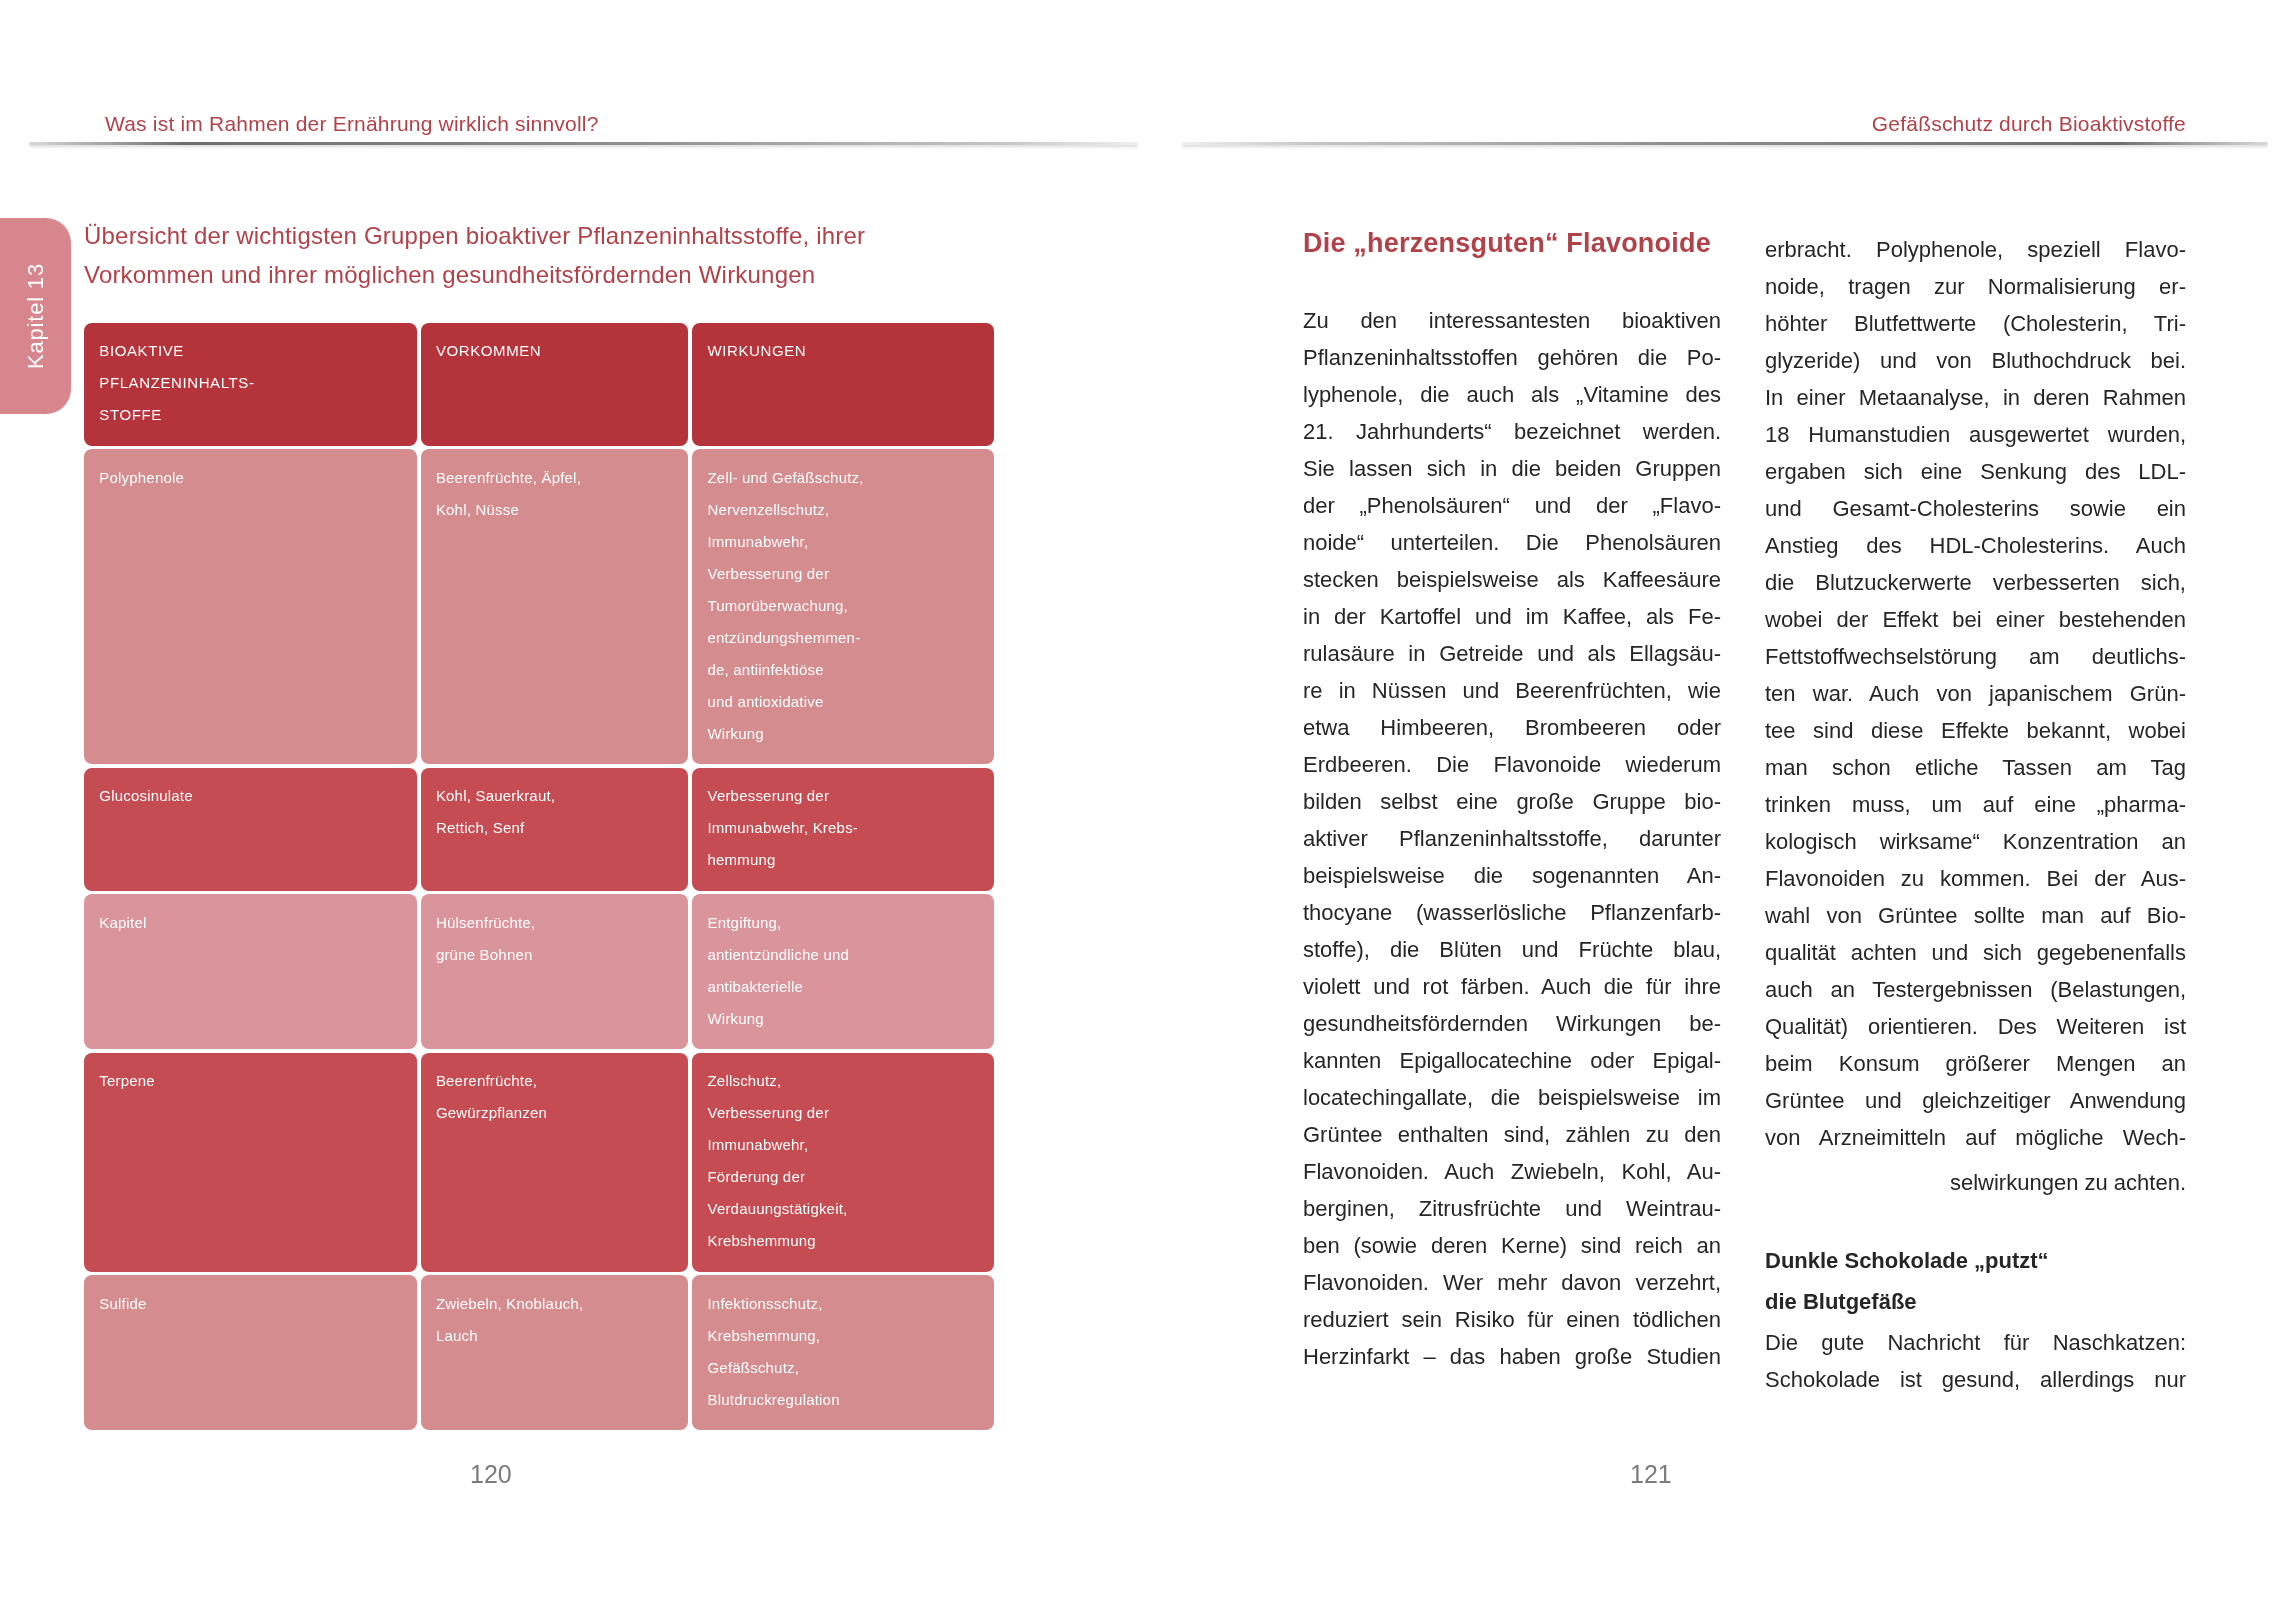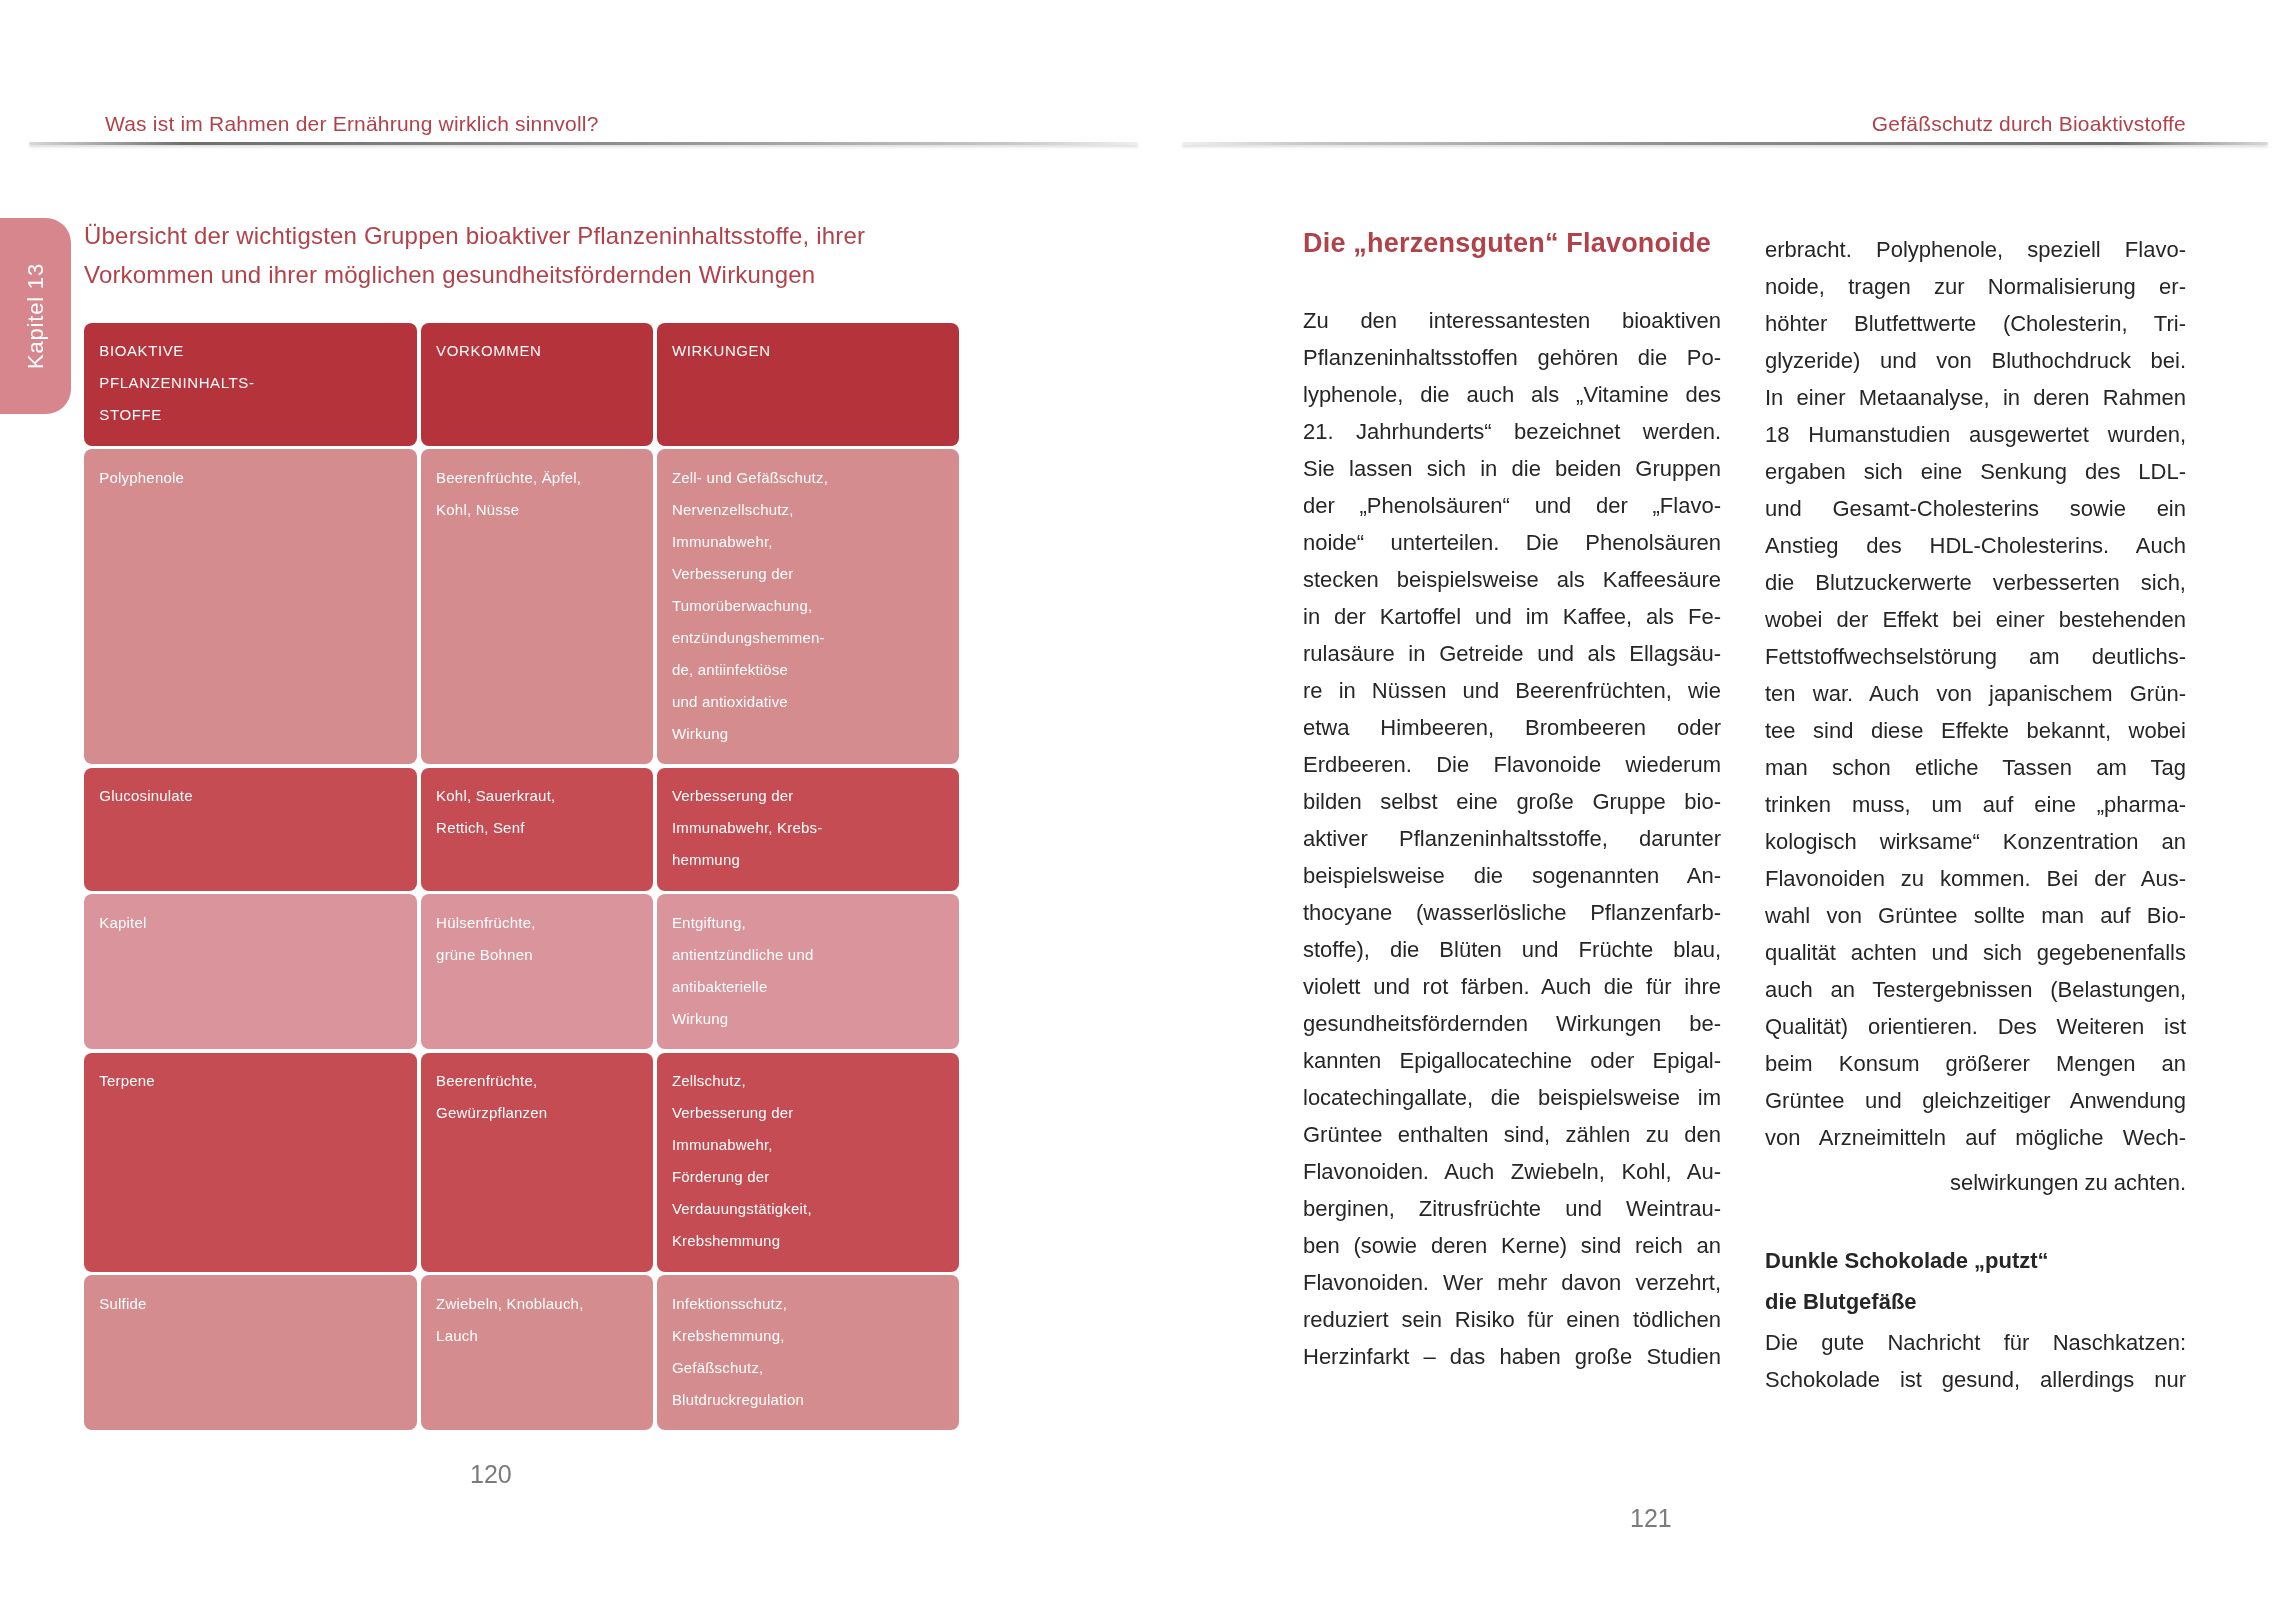--- a/index.html
+++ b/index.html
@@ -51,21 +51,21 @@
     color:var(--heading-red);font-size:24px;line-height:39px;letter-spacing:0.2px;
   }
   
   .ptable{position:absolute;left:84px;top:323px;width:910px;}
   .trow{display:flex;gap:3.8px;margin-bottom:3.8px;}
   .cell{
     color:#fff;font-size:15px;line-height:32px;letter-spacing:0.2px;
     padding:12.4px 15.3px 14.3px 15.3px;white-space:pre-line;border-radius:8px;
   }
   .cell.c1{width:333px;}
-  .cell.c2{width:232px;}
+  .cell.c2{width:268px;}
   .cell.c3{width:302px;}
   .thead .cell{background:var(--accent-red);letter-spacing:0.6px;}
   .shade-light .cell{background:var(--row-light);}
   .shade-lighter .cell{background:var(--row-lighter);}
   .shade-dark .cell{background:var(--row-dark);}
   
   .serif{font-family:Liberation Sans, sans-serif;color:var(--text);}
   .justified{
     font-size:22px;line-height:37px;
     white-space:pre-line;text-align:justify;text-align-last:justify;
@@ -80,21 +80,21 @@
   .para-last{font-size:22px;line-height:37px;text-align:right;margin-top:8px;}
   .subheading{font-size:22px;line-height:41px;font-weight:700;margin-top:39px;}
   .subheading + .subheading{margin-top:0;}
   .closing{margin-top:1.9px;}
   
   .pagenum{
     position:absolute;top:1460px;width:191px;text-align:left;
     font-size:25px;color:var(--page-number-gray);
   }
   .pagenum.left{left:470px;}
-  .pagenum.right{left:1630px;margin-top:44px;}
+  .pagenum.right{left:1630px;}
 </style>
 </head>
 <body>
 
 <div class="spread">
 
   <div class="running-head left">Was ist im Rahmen der Ernährung wirklich sinnvoll?</div>
   <div class="rule left"></div>
 
   <div class="running-head right">Gefäßschutz durch Bioaktivstoffe</div>

